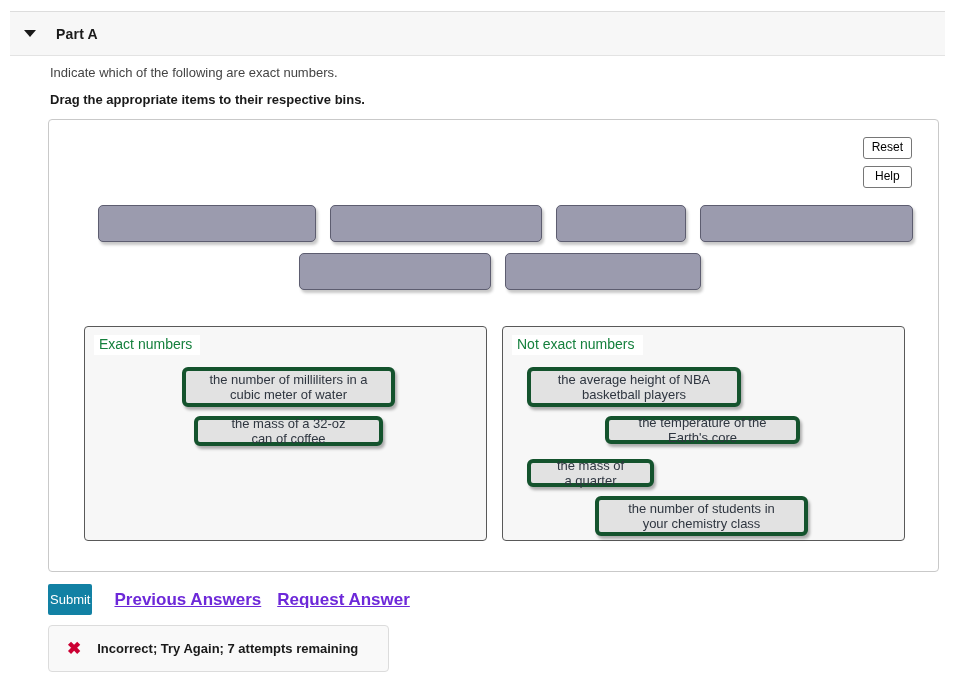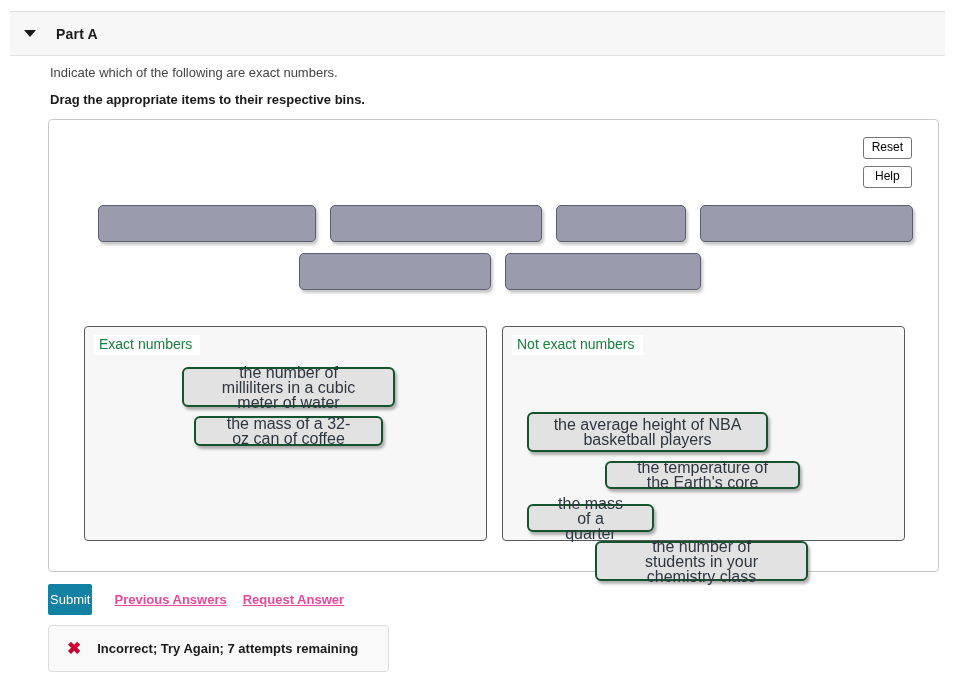--- a/index.html
+++ b/index.html
@@ -152,43 +152,43 @@
     width: 100%;
     padding: 6px 10px;
     box-sizing: border-box;
     display: flex;
     flex-wrap: wrap;
     gap: 9px 8px;
   }
 
   .chip {
     background: #e2e2e2;
-    border: 2px solid #14532d;
+    border: 4px solid #14532d;
     border-radius: 6px;
     box-shadow: 2px 3px 3px rgba(0,0,0,0.30);
     color: #2f3640;
-    font-size: 16px;
+    font-size: 13px;
     line-height: 15px;
     text-align: center;
     padding: 6px 23px;
     box-sizing: border-box;
     cursor: move;
     display: flex;
     align-items: center;
     justify-content: center;
   }
 
   
   .bin-left .bin-items { justify-content: center; }
   .chip-ml   { width: 213px; height: 40px; margin-left: 6px; }
   .chip-coffee { width: 189px; height: 30px; margin-left: 6px; }
 
   
   .bin-right .bin-items { padding-left: 24px; }
-  .chip-nba    { width: 241px; height: 40px; margin-top: 45px; }
+  .chip-nba    { width: 214px; height: 40px; }
   .chip-quarter{ width: 127px; height: 28px; align-self: flex-start; margin-top: 6px; }
   .chip-earth  { width: 195px; height: 28px; margin-left: 78px; }
   .chip-class  { width: 213px; height: 40px; margin-left: 68px; }
 
   
   .submit-row {
     position: absolute;
     left: 48px;
     top: 584px;
     display: flex;
@@ -199,22 +199,22 @@
     color: #ffffff;
     border: none;
     border-radius: 2px;
     font-family: "Liberation Sans", sans-serif;
     font-size: 13px;
     padding: 8px 2px;
     cursor: pointer;
     line-height: 15px;
   }
   .link {
-    color: #ec4899;
-    font-size: 13px;
+    color: #6d28d9;
+    font-size: 17px;
     font-weight: bold;
     text-decoration: underline;
     margin-left: 22px;
     cursor: pointer;
     white-space: nowrap;
   }
   .link.second { margin-left: 16px; }
 
   
   .feedback {

